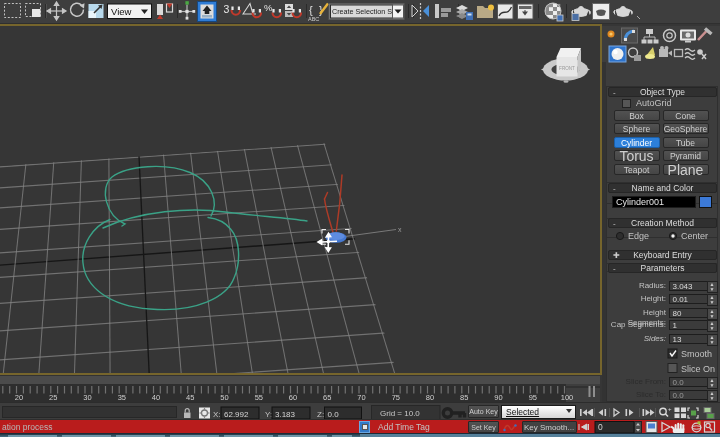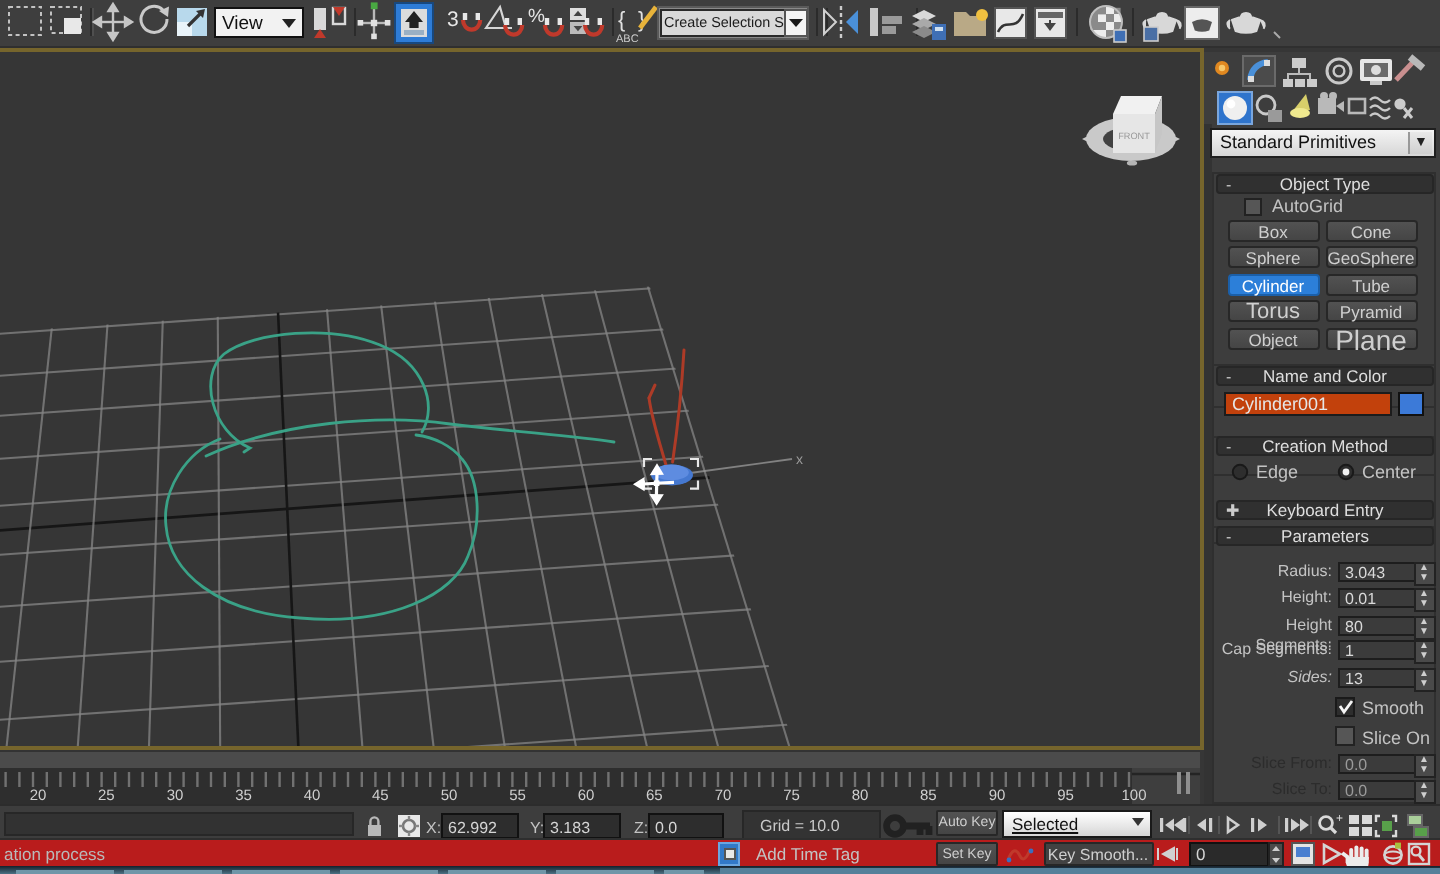--- a/index.html
+++ b/index.html
@@ -15,21 +15,21 @@
 #ybright { left:600px; top:24px; width:2px; height:350px; background:#76652c; }
 #ybbot { left:0; top:373px; width:602px; height:2px; background:#76652c; }
 
 #panel { left:602px; top:26px; width:118px; height:376px; background:#3d3d3d; }
 
 #tslider { left:0; top:375px; width:600px; height:9px; background:#4b4b4b; border-top:1px solid #333; }
 #ruler { left:0; top:384px; width:600px; height:18px; background:#343434; }
 #status1 { left:0; top:402px; width:720px; height:17px; background:#3d3d3d; border-top:1px solid #2c2c2c;}
 #status2 { left:0; top:419px; width:720px; height:14px; background:#b91c1c; border-top:1px solid #2e2e2e;}
 #bstrip { left:0; top:433px; width:720px; height:4px; background:linear-gradient(#15212c,#4a7184); }
-.fld { position:absolute; background:#c2410c; border:1px solid #1c1c1c; color:#c8c8c8; }
+.fld { position:absolute; background:#000000; border:1px solid #1c1c1c; color:#c8c8c8; }
 .btn { position:absolute; background:linear-gradient(#525252,#454545); border:1px solid #272727;
   border-radius:2px; color:#cfcfcf; text-align:center; }
 .lbl { position:absolute; color:#c3c3c3; }
 .roll { position:absolute; left:6px; width:109px; height:10px; background:#303030;
   border:1px solid #262626; border-radius:2px; color:#dedede; font-size:8.5px;
   line-height:9px; text-align:center; }
 .rm { position:absolute; left:4px; top:0; font-size:8px; color:#cccccc; }
 .plabel { position:absolute; left:0; width:64px; text-align:right; color:#c3c3c3; font-size:8px; line-height:10px; }
 .pfld { position:absolute; left:66.5px; width:40px; height:10px; background:#3b3b3b;
   border:1px solid #1d1d1d; color:#dadada; font-size:8px; line-height:9px; padding-left:3px; }
@@ -304,35 +304,32 @@
       <rect x="57" y="23" width="9" height="8" fill="#b9b9b9"></rect>
       <circle cx="60" cy="22" r="2" fill="#b9b9b9"></circle>
       <circle cx="64.5" cy="22" r="2" fill="#b9b9b9"></circle>
       <path d="M 66,27 L 70,24.5 L 70,30 Z" fill="#b9b9b9"></path>
       <rect x="72.5" y="23.5" width="8" height="7" fill="none" stroke="#b9b9b9" stroke-width="1.3"></rect>
       <path d="M 83,24 q 2.5,-2.5 5,0 q 2.5,2.5 5,0 M 83,28 q 2.5,-2.5 5,0 q 2.5,2.5 5,0 M 83,32 q 2.5,-2.5 5,0 q 2.5,2.5 5,0" stroke="#c9c9c9" stroke-width="1.2" fill="none"></path>
       <circle cx="98" cy="26" r="2.8" fill="#cccccc"></circle>
       <path d="M 100,28 L 104,33 M 104,28 L 100,33" stroke="#cccccc" stroke-width="1.5"></path>
     </svg>
 
-    <div class="abs" style="left:3px;top:38px;width:113px;height:15px;background:linear-gradient(#f4f4f4,#d6d6d6);border:1px solid #1f1f1f;color:#111;font-size:9px;line-height:13px;padding-left:4px;">Standard Primitives
-      <span style="position:absolute;right:1px;top:1px;width:12px;height:11px;background:linear-gradient(#e9e9e9,#cfcfcf);border-left:1px solid #999;text-align:center;line-height:11px;font-size:7px;color:#222;">▼</span>
-    </div>
     <div class="roll" style="top:60.5px;"><span class="rm">-</span>Object Type</div>
     <div class="abs" style="left:20px;top:72.5px;width:9px;height:9px;background:#565656;border:1px solid #222;"></div>
     <div class="lbl" style="left:34px;top:72px;font-size:9px;">AutoGrid</div>
     <div class="btn" style="left:11.5px;top:83.5px;width:46px;height:11px;font-size:8.5px;line-height:10px;">Box</div>
     <div class="btn" style="left:60.5px;top:83.5px;width:46px;height:11px;font-size:8.5px;line-height:10px;">Cone</div>
     <div class="btn" style="left:11.5px;top:97px;width:46px;height:11px;font-size:8.5px;line-height:10px;">Sphere</div>
     <div class="btn" style="left:60.5px;top:97px;width:46px;height:11px;font-size:8.5px;line-height:10px;">GeoSphere</div>
     <div class="btn" style="left:11.5px;top:110.5px;width:46px;height:11px;font-size:8.5px;line-height:10px;background:#2c7fd9;color:#fff;border-color:#1b5fa8;">Cylinder</div>
     <div class="btn" style="left:60.5px;top:110.5px;width:46px;height:11px;font-size:8.5px;line-height:10px;">Tube</div>
-    <div class="btn" style="left:11.5px;top:124px;width:46px;height:11px;font-size:11px;line-height:10px;">Torus</div>
+    <div class="btn" style="left:11.5px;top:124px;width:46px;height:11px;font-size:14px;line-height:10px;">Torus</div>
     <div class="btn" style="left:60.5px;top:124px;width:46px;height:11px;font-size:8.5px;line-height:10px;">Pyramid</div>
-    <div class="btn" style="left:11.5px;top:137.5px;width:46px;height:11px;font-size:8.5px;line-height:10px;">Object</div>
+    <div class="btn" style="left:11.5px;top:137.5px;width:46px;height:11px;font-size:8.5px;line-height:10px;">Teapot</div>
     <div class="btn" style="left:60.5px;top:137.5px;width:46px;height:11px;font-size:14px;line-height:10px;">Plane</div>
     <div class="roll" style="top:156.5px;"><span class="rm">-</span>Name and Color</div>
     <div class="fld" style="left:10px;top:169.5px;width:84px;height:12px;font-size:9px;line-height:11px;padding-left:3px;color:#e6e6e6;">Cylinder001</div>
     <div class="abs" style="left:97px;top:170px;width:13px;height:12px;background:#3c7ad8;border:1px solid #111;"></div>
     <div class="roll" style="top:192px;"><span class="rm">-</span>Creation Method</div>
     <svg class="abs" style="left:0;top:203px" width="118" height="14">
       <circle cx="18" cy="7" r="3.6" fill="#2e2e2e" stroke="#191919"></circle>
       <circle cx="71" cy="7" r="3.6" fill="#2e2e2e" stroke="#191919"></circle>
       <circle cx="71" cy="7" r="1.7" fill="#f2f2f2"></circle>
     </svg>

